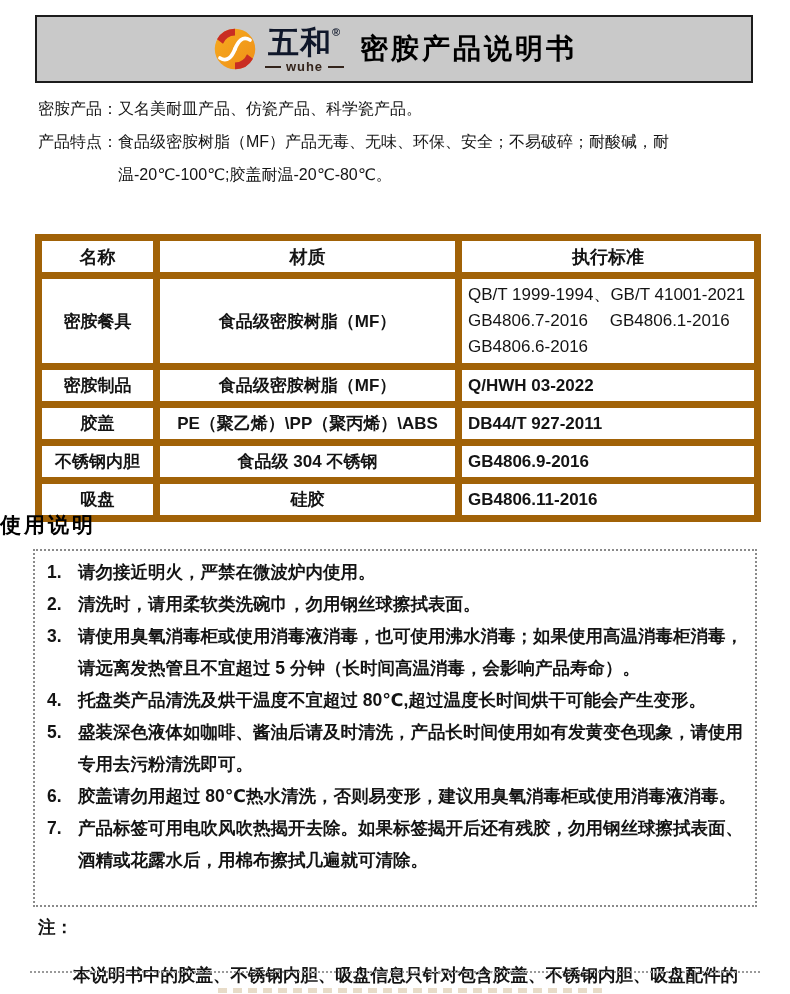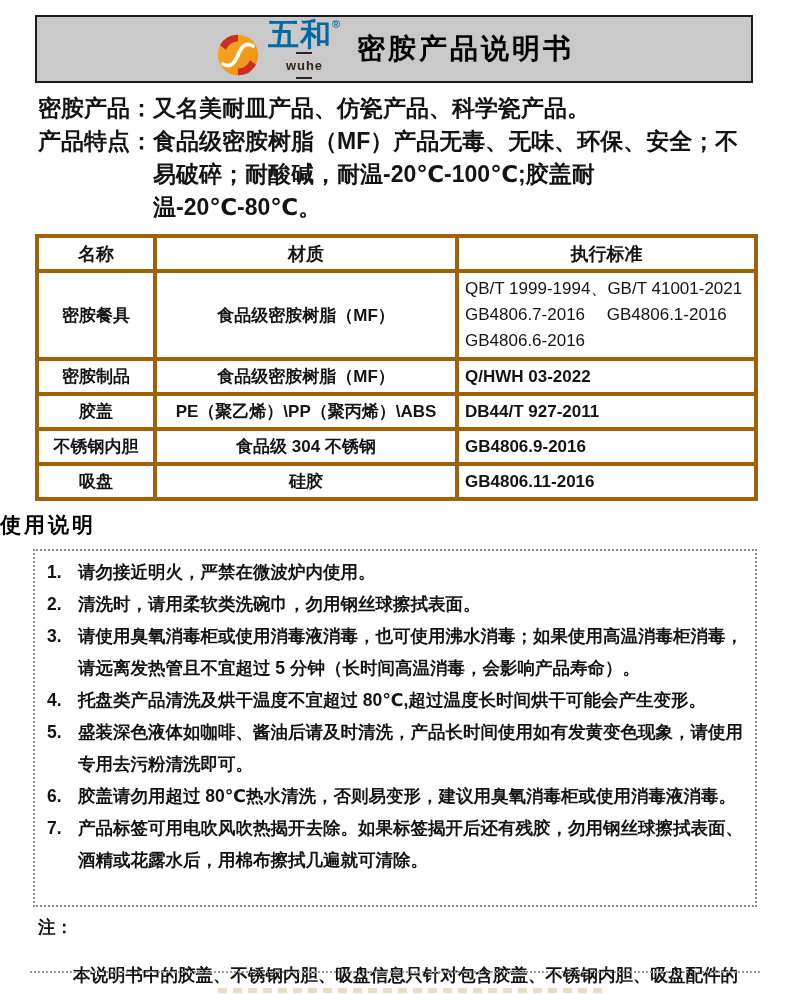--- a/index.html
+++ b/index.html
@@ -11,39 +11,39 @@
 
   
   .header{
     position:absolute;left:35px;top:15px;width:718px;height:68px;
     box-sizing:border-box;background:#c9c9c9;border:2px solid #1c1c1c;
     display:flex;align-items:center;justify-content:center;gap:16px;
   }
   .logo{display:flex;align-items:flex-end;gap:6px;}
   .logo svg{display:block;}
   .brand{display:flex;flex-direction:column;align-items:center;line-height:1;}
-  .brand-cn{font-size:31px;font-weight:bold;color:#0369a1;letter-spacing:1px;white-space:nowrap;}
+  .brand-cn{font-size:31px;font-weight:bold;color:#0f172a;letter-spacing:1px;white-space:nowrap;}
   .brand-cn sup{font-size:11px;vertical-align:top;font-weight:bold;}
-  .brand-en{display:flex;align-items:center;gap:5px;margin-top:2px;color:#33241b;font-weight:bold;font-size:13px;letter-spacing:1px;flex-direction:column;}
+  .brand-en{display:flex;align-items:center;gap:5px;margin-top:2px;color:#33241b;font-weight:bold;font-size:13px;letter-spacing:1px;}
   .dash{width:16px;height:2px;background:#33241b;}
   .doc-title{font-size:28px;font-weight:bold;color:#000;letter-spacing:3px;white-space:nowrap;}
 
   
   .intro{position:absolute;left:38px;top:92px;width:716px;}
-  .intro-row{display:flex;font-size:23px;font-weight:bold;line-height:33px;}
+  .intro-row{display:flex;font-size:16px;font-weight:normal;line-height:33px;}
   .intro-label{white-space:nowrap;}
   .intro-text{flex:1;}
 
   
   table.spec{
     position:absolute;left:35px;top:234px;width:719px;
     border-collapse:collapse;table-layout:fixed;
   }
   table.spec th,table.spec td{
-    border:4px solid #a16207;padding:1px 6px;font-size:17px;color:#141414;
+    border:7px solid #a16207;padding:1px 6px;font-size:17px;color:#141414;
     overflow:hidden;
   }
   table.spec th{height:29px;font-size:18px;font-weight:bold;text-align:center;}
   td.c-name{font-weight:bold;text-align:center;font-size:17px;}
   td.c-mat{text-align:center;font-weight:bold;}
   td.c-std{font-weight:bold;font-size:16px;}
   tr.r-big td{height:82px;}
   tr.r-small td{height:29px;}
   td.c-std-multi{text-align:left;font-weight:normal;font-size:16px;line-height:26px;padding-left:7px;}
 

